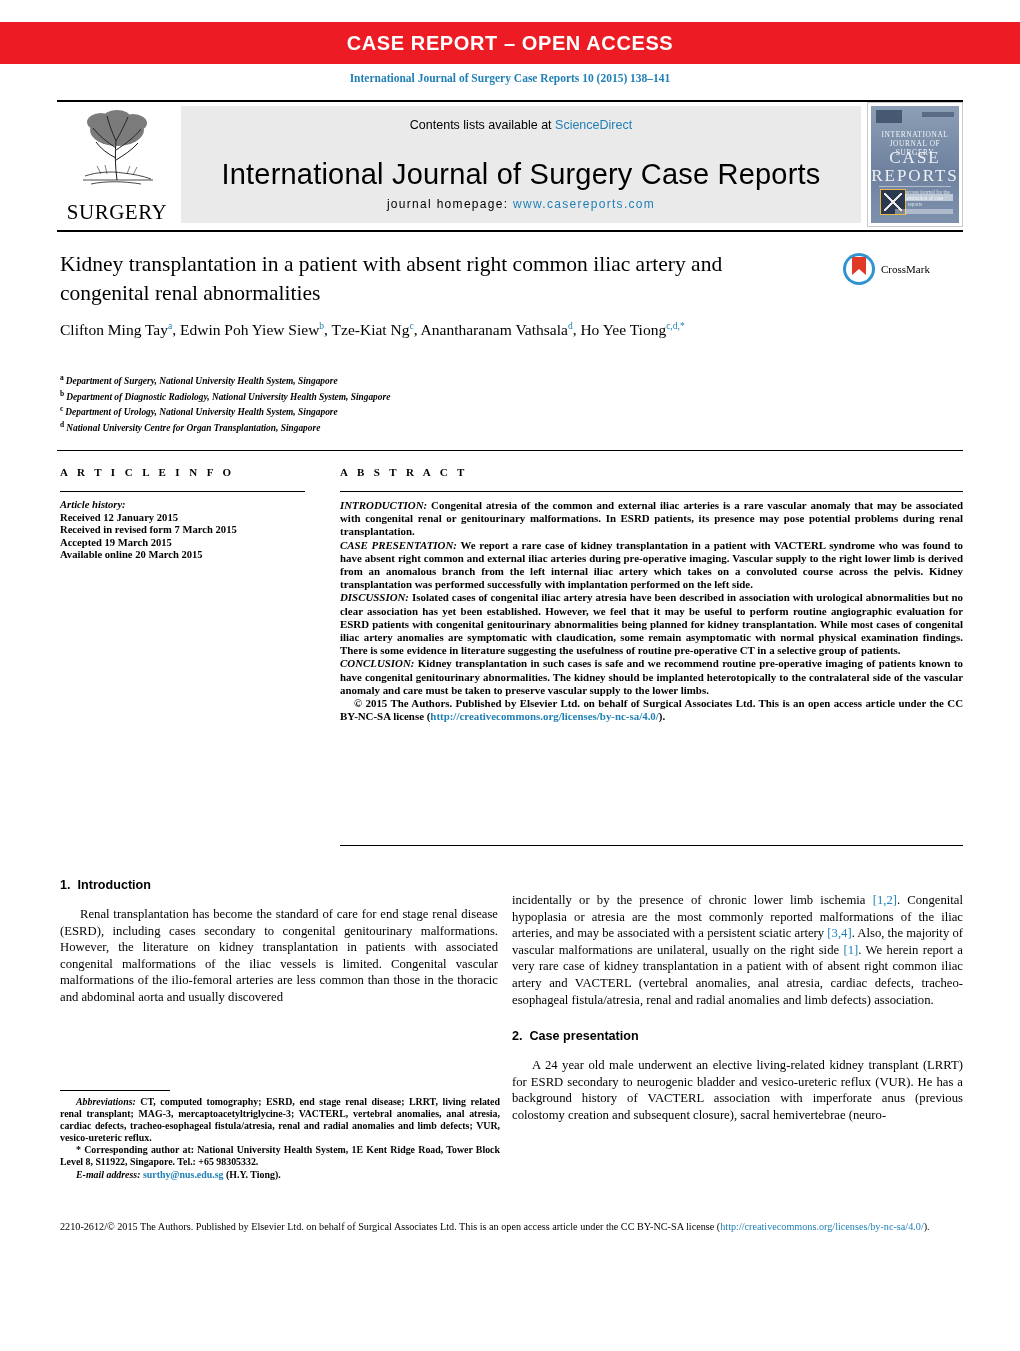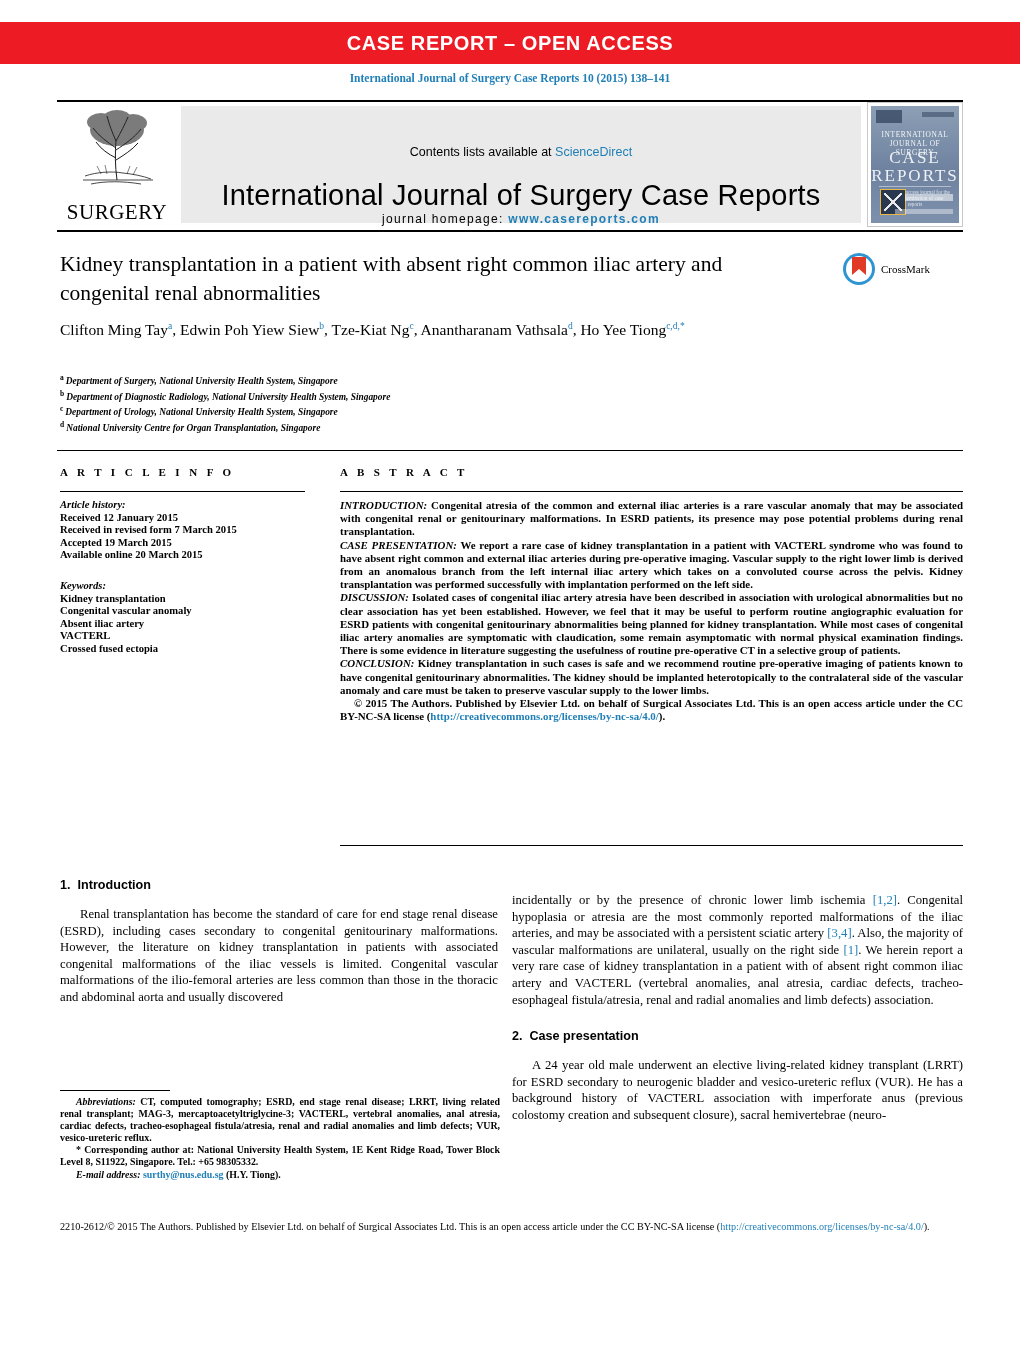--- a/index.html
+++ b/index.html
@@ -68,35 +68,34 @@
     flex: 1;
     background: #eaeaea;
     margin: 4px 0 4px 4px;
     display: flex; flex-direction: column;
     align-items: center; justify-content: space-between;
     padding: 12px 0 12px 0;
   }
   .contents-line {
     font-family: "Liberation Sans", sans-serif;
     font-size: 12.5px;
-    margin-top: 27px;
   }
   .contents-line .sd { color: #1f7fb6; }
   .journal-title {
     font-family: Liberation Sans, sans-serif;
     font-size: 29px;
     letter-spacing: .2px;
     margin-top: 20px;
   }
   .homepage-line {
     font-family: "Liberation Sans", sans-serif;
     font-size: 12px;
     letter-spacing: 1.3px;
   }
-  .homepage-line .url { color: #1f7fb6; font-weight: bold; }
+  .homepage-line .url { color: #1f7fb6; }
 
   
   .cover {
     width: 96px;
     margin-left: 6px;
     background: #fff;
     border: 1px solid #c9c9c9;
     position: relative;
     overflow: hidden;
   }
@@ -402,28 +401,20 @@
 <div class="col-info">
   <div class="head-spaced">A R T I C L E   I N F O</div>
   <div class="thin-rule"></div>
   <div class="hist">
     <div class="it">Article history:</div>
     <div>Received 12 January 2015</div>
     <div>Received in revised form 7 March 2015</div>
     <div>Accepted 19 March 2015</div>
     <div>Available online 20 March 2015</div>
   </div>
-  <div class="kw">
-    <div class="it">Keywords:</div>
-    <div>Kidney transplantation</div>
-    <div>Congenital vascular anomaly</div>
-    <div>Absent iliac artery</div>
-    <div>VACTERL</div>
-    <div>Crossed fused ectopia</div>
-  </div>
 </div>
 
 <div class="col-abs">
   <div class="head-spaced">A B S T R A C T</div>
   <div class="thin-rule"></div>
   <div class="abs-body">
     <p><span class="lbl">INTRODUCTION:</span><span> Congenital atresia of the common and external iliac arteries is a rare vascular anomaly that may be associated with congenital renal or genitourinary malformations. In ESRD patients, its presence may pose potential problems during renal transplantation.</span></p>
     <p><span class="lbl">CASE PRESENTATION:</span><span> We report a rare case of kidney transplantation in a patient with VACTERL syndrome who was found to have absent right common and external iliac arteries during pre-operative imaging. Vascular supply to the right lower limb is derived from an anomalous branch from the left internal iliac artery which takes on a convoluted course across the pelvis. Kidney transplantation was performed successfully with implantation performed on the left side.</span></p>
     <p><span class="lbl">DISCUSSION:</span><span> Isolated cases of congenital iliac artery atresia have been described in association with urological abnormalities but no clear association has yet been established. However, we feel that it may be useful to perform routine angiographic evaluation for ESRD patients with congenital genitourinary abnormalities being planned for kidney transplantation. While most cases of congenital iliac artery anomalies are symptomatic with claudication, some remain asymptomatic with normal physical examination findings. There is some evidence in literature suggesting the usefulness of routine pre-operative CT in a selective group of patients.</span></p>
     <p><span class="lbl">CONCLUSION:</span><span> Kidney transplantation in such cases is safe and we recommend routine pre-operative imaging of patients known to have congenital genitourinary abnormalities. The kidney should be implanted heterotopically to the contralateral side of the vascular anomaly and care must be taken to preserve vascular supply to the lower limbs.</span></p>

